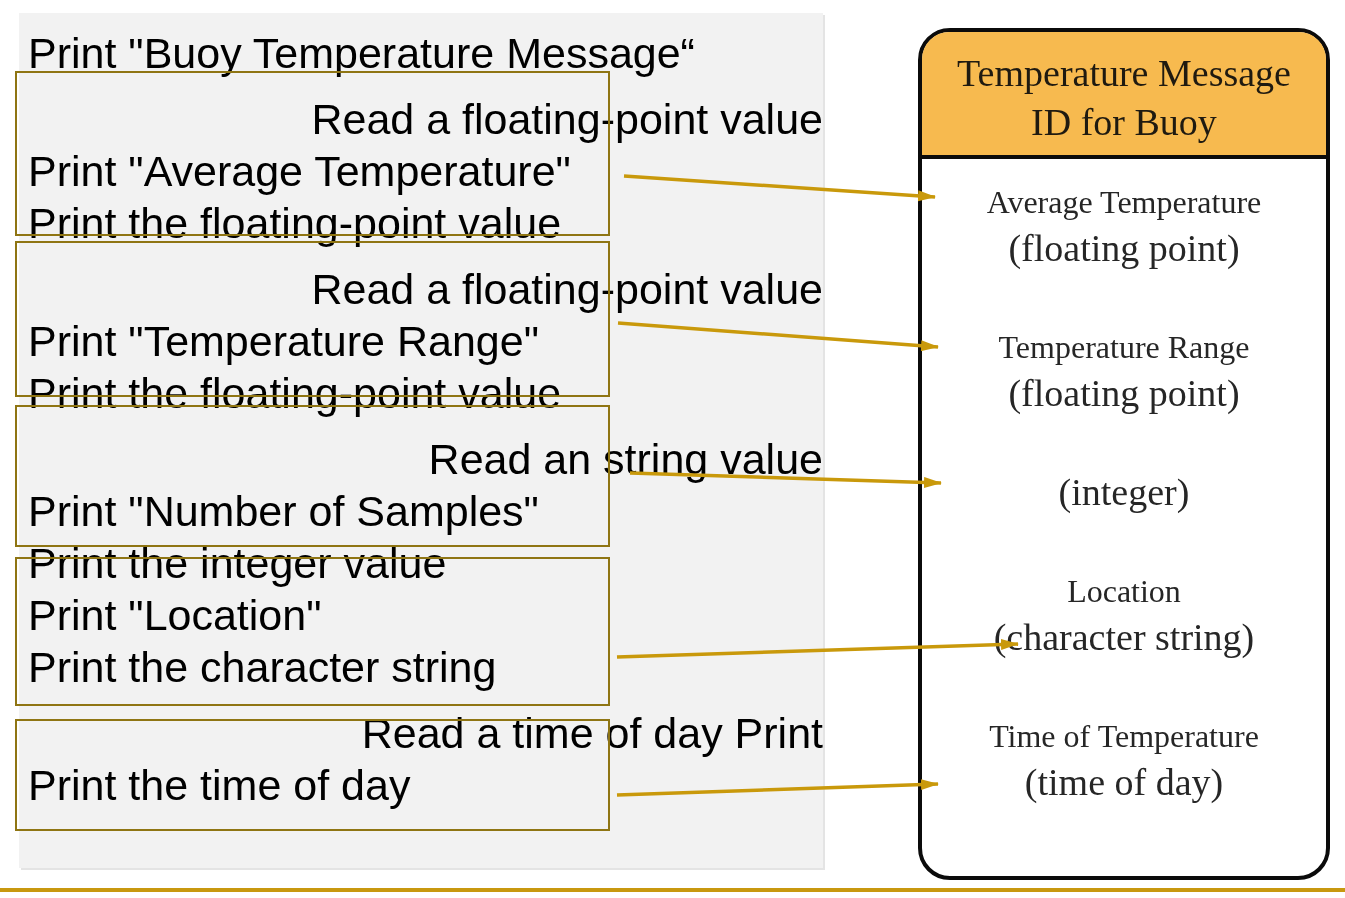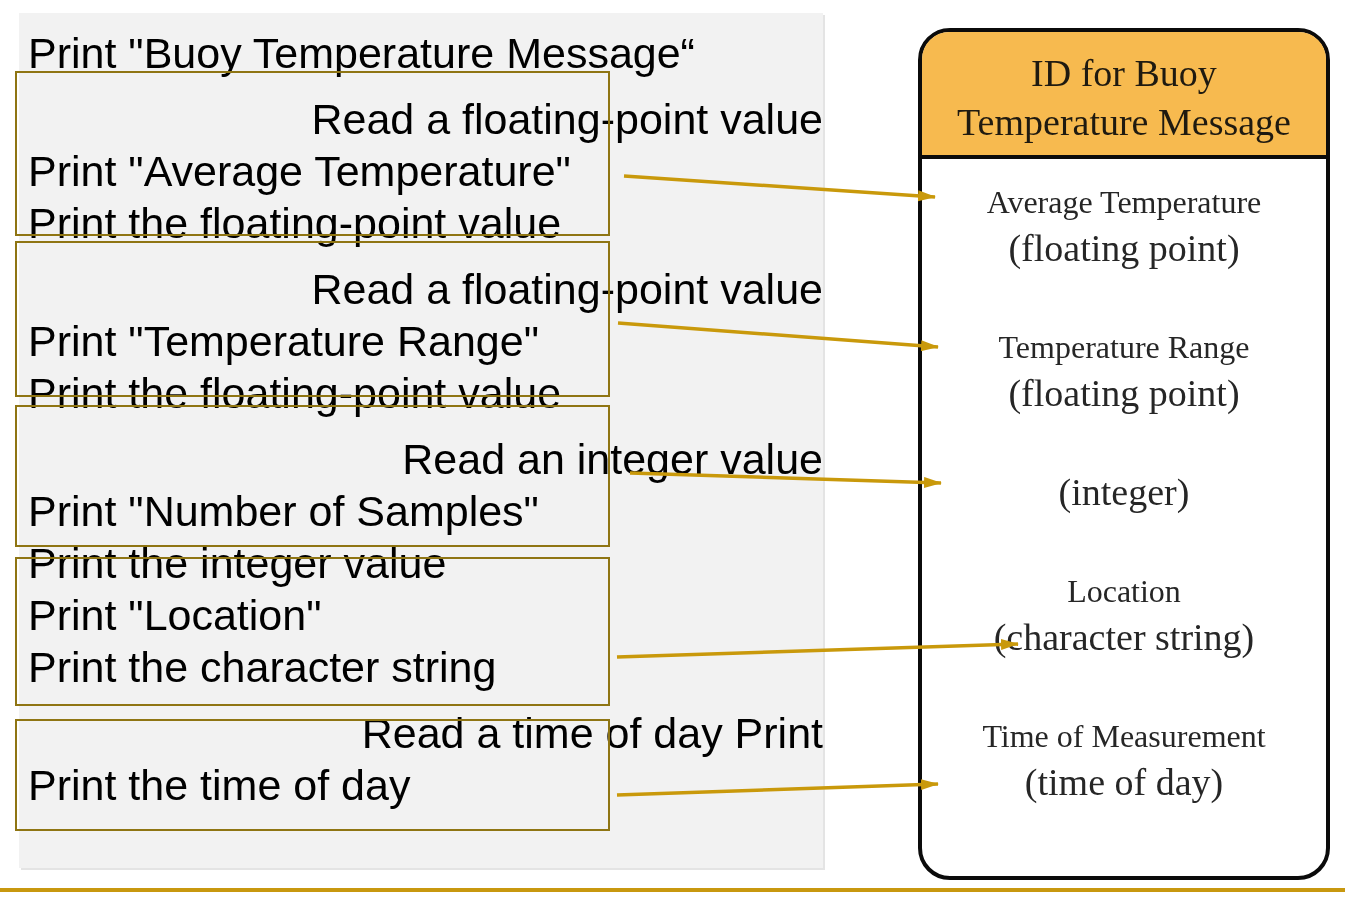--- a/index.html
+++ b/index.html
@@ -61,60 +61,60 @@
     <div class="code-line">Print "Buoy Temperature Message“</div>
 
     <div class="code-line group-start">Read a floating-point value</div>
     <div class="code-line">Print "Average Temperature"</div>
     <div class="code-line">Print the floating-point value</div>
 
     <div class="code-line group-start">Read a floating-point value</div>
     <div class="code-line">Print "Temperature Range"</div>
     <div class="code-line">Print the floating-point value</div>
 
-    <div class="code-line group-start">Read an integer value</div>
+    <div class="code-line group-start">Read an string value</div>
     <div class="code-line">Print "Number of Samples"</div>
     <div class="code-line">Print the integer value</div>
 
     <div class="code-line">Print "Location"</div>
     <div class="code-line">Print the character string</div>
 
     <div class="code-line group-start">Read a time of day Print</div>
     <div class="code-line">Print the time of day</div>
   </div>
 
   <div class="code-box" style="top:71px;height:165px;"></div>
   <div class="code-box" style="top:241px;height:156px;"></div>
   <div class="code-box" style="top:405px;height:142px;"></div>
   <div class="code-box" style="top:557px;height:149px;"></div>
   <div class="code-box" style="top:719px;height:112px;"></div>
 
   <div class="msg-box">
     <div class="msg-header">
+      <div>Temperature Message</div>
       <div>ID for Buoy</div>
-      <div>Temperature Message</div>
     </div>
     <div class="msg-body">
       <div class="field">
         <div class="field-name">Average Temperature</div>
         <div class="field-type">(floating point)</div>
       </div>
       <div class="field">
         <div class="field-name">Temperature Range</div>
         <div class="field-type">(floating point)</div>
       </div>
       <div class="field">
         <div class="field-type">(integer)</div>
       </div>
       <div class="field">
         <div class="field-name">Location</div>
         <div class="field-type">(character string)</div>
       </div>
       <div class="field">
-        <div class="field-name">Time of Measurement</div>
+        <div class="field-name">Time of Temperature</div>
         <div class="field-type">(time of day)</div>
       </div>
     </div>
   </div>
 
   <svg class="connector-layer" viewBox="0 0 1345 898" width="1345" height="898" xmlns="http://www.w3.org/2000/svg">
     <defs>
       <marker id="arrowhead" markerUnits="userSpaceOnUse" markerWidth="20" markerHeight="14" refX="17" refY="5.5" orient="auto">
         <path d="M0,0 L18,5.5 L0,11 Z" fill="#C9990B"></path>
       </marker>

